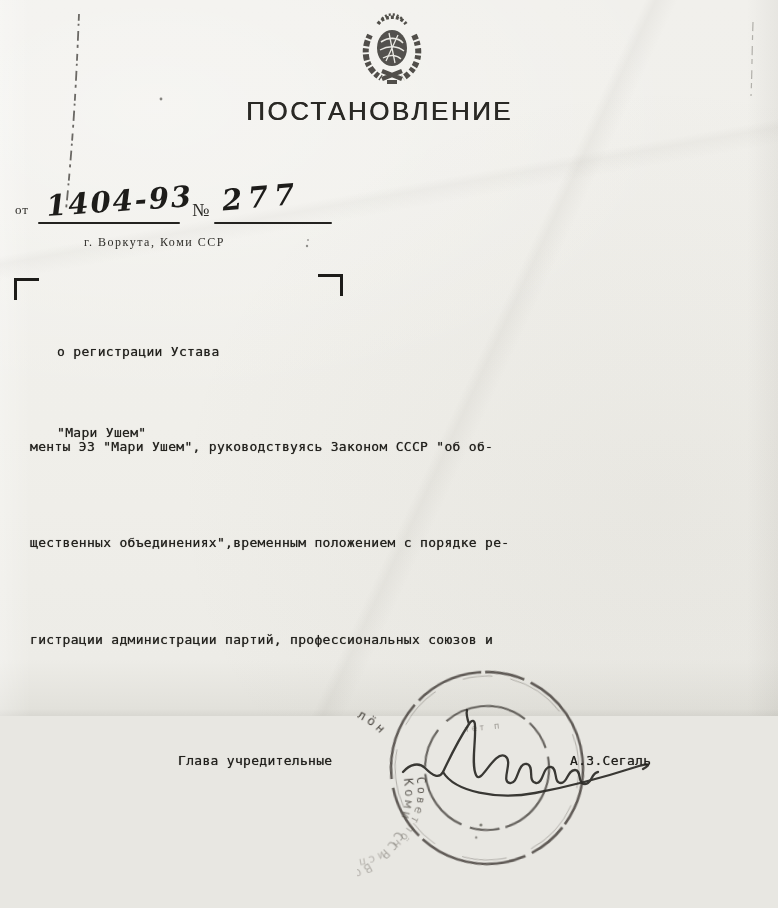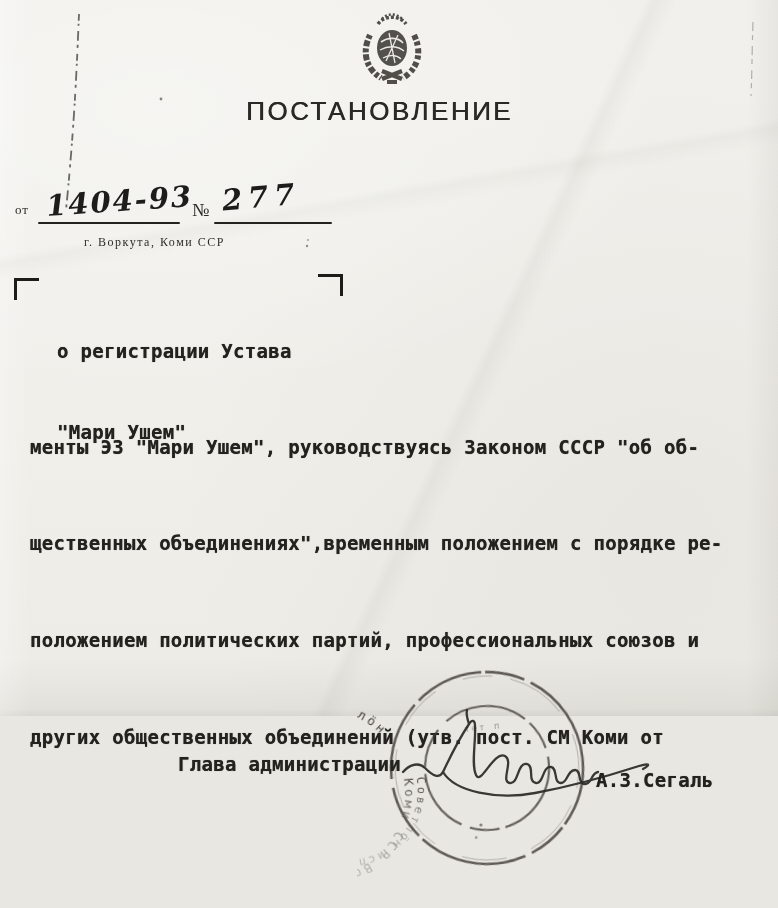--- a/index.html
+++ b/index.html
@@ -50,32 +50,32 @@
   .hand-num{left:222px;top:180px;transform:rotate(-5deg);letter-spacing:6px;}
   .place-line{left:84px;top:235px;font-size:12px;letter-spacing:1.5px;color:#2e2d29;}
 
   
   .bracket{width:22px;height:19px;}
   .bracket-left{left:14px;top:278px;border-top:3px solid #1d1c19;border-left:3px solid #1d1c19;}
   .bracket-right{left:318px;top:274px;border-top:3px solid #1d1c19;border-right:3px solid #1d1c19;}
 
   
   .tw{
-    font-family:"DejaVu Sans Mono",monospace;font-weight:bold;
-    font-size:19px;letter-spacing:0.3px;color:#23221e;
+    font-family:"DejaVu Sans Mono",monospace;font-weight:normal;
+    font-size:13px;letter-spacing:0.3px;color:#23221e;
     text-shadow:0 0 0.7px rgba(35,34,30,0.8);
     white-space:pre;
   }
   .subject{left:57px;top:284px;line-height:27px;}
   .body-block{left:30px;top:366px;line-height:32.3px;width:720px;}
   .tline.indent{padding-left:100px;}
 
   
   .sig-title{left:178px;top:753px;}
-  .sig-name{left:596px;top:753px;margin-top:16px;}
+  .sig-name{left:570px;top:753px;}
 
   svg{display:block;}
 </style>
 </head>
 <body>
 
 <div class="paper">
 
   <svg class="abs" style="left:0;top:0;" width="778" height="908" viewBox="0 0 778 908">
     <path d="M 79 14 C 77 60, 75 120, 66 210" fill="none" stroke="#3c3a36" stroke-width="1.8" stroke-dasharray="7 3 2 5 10 4 3 6" opacity="0.75"></path>
@@ -121,22 +121,21 @@
   <div class="abs bracket bracket-right"></div>
 
   <div class="abs tw subject">
     <div>о регистрации Устава</div>
     <div>"Мари Ушем"</div>
   </div>
 
   <div class="abs tw body-block">
     <div class="tline">менты ЭЗ "Мари Ушем", руководствуясь Законом СССР "об об-</div>
     <div class="tline">щественных объединениях",временным положением с порядке ре-</div>
-    <div class="tline">положением политических партий, профессиональных союзов и</div>
-    <div class="tline">других общественных объединений (утв. пост. СМ Коми от</div>
+    <div class="tline">гистрации администрации партий, профессиональных союзов и</div>
     
     
     
     
     
   </div>
 
   <svg class="abs" style="left:357px;top:638px;" width="260" height="260" viewBox="0 0 260 260">
     <defs>
       <linearGradient id="stampfade" x1="0" y1="0" x2="0" y2="1">
@@ -160,21 +159,21 @@
       </text>
       <text font-family="DejaVu Sans Mono, monospace" font-size="11.5" letter-spacing="2.6" fill="url(#stampfade)">
         <textPath href="#ringInner" startOffset="2">Советлöн исполнительнöй комитет</textPath>
       </text>
       <text x="130" y="92" text-anchor="middle" font-family="DejaVu Sans Mono, monospace" font-size="9" letter-spacing="2" fill="#4a453e" opacity="0.5">тет п</text>
       <circle cx="118" cy="186" r="1.6" fill="#3e3a34" opacity="0.6"></circle>
       <circle cx="112" cy="198" r="1.3" fill="#3e3a34" opacity="0.5"></circle>
     </g>
   </svg>
 
-  <div class="abs tw sig-title">Глава администрации</div>
+  <div class="abs tw sig-title">Глава учредительные</div>
 
   <svg class="abs" style="left:395px;top:680px;" width="275" height="130" viewBox="0 0 275 130">
     <g fill="none" stroke="#2b2a26" stroke-width="2.3" stroke-linecap="round" opacity="0.92">
       <path d="M 8 92 C 15 84, 24 82, 30 88 C 38 96, 44 99, 48 92
                C 56 75, 66 56, 74 44 C 77 39, 80 40, 80 46
                C 81 62, 76 84, 81 95
                C 86 106, 99 70, 110 76 C 119 81, 105 102, 115 103
                C 124 104, 122 82, 132 84 C 140 86, 132 102, 141 103
                C 149 104, 147 86, 156 87 C 163 88, 158 103, 166 103
                C 173 103, 172 90, 180 90 C 187 90, 182 104, 190 104

